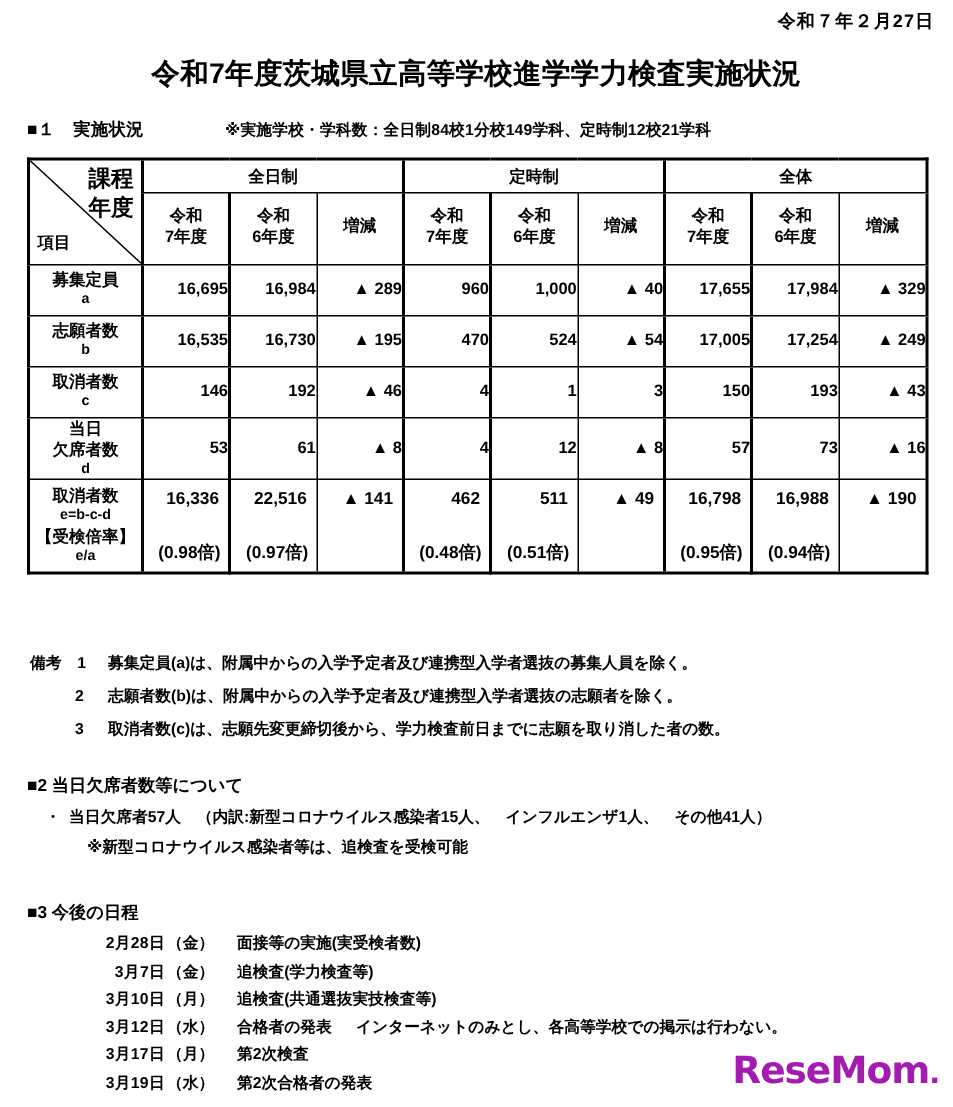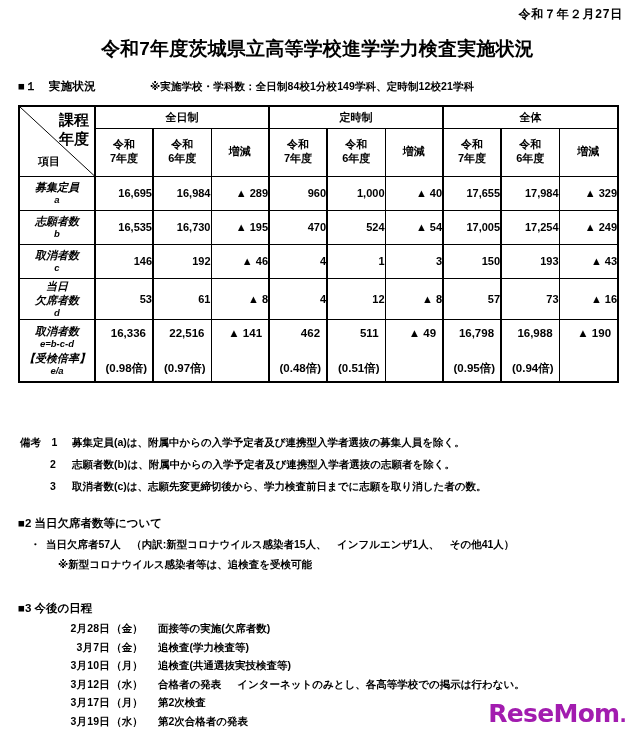--- a/index.html
+++ b/index.html
@@ -70,21 +70,21 @@
   }
   table.stat td, table.stat th {
     border: 1px solid #000;
     font-size: 11px;
     font-weight: bold;
     padding: 0;
     vertical-align: middle;
     box-sizing: border-box;
   }
   .outer-bot { border-bottom: 2px solid #000 !important; }
-  .outer-left { border-left: 2px solid #000 !important; font-style: italic; }
+  .outer-left { border-left: 2px solid #000 !important; }
   .outer-right { border-right: 2px solid #000 !important; }
 
   
   .corner {
     position: relative;
     height: 70px;
     width: 76px;
     border-left: 2px solid #000 !important;
     border-top: 2px solid #000 !important;
   }
@@ -99,21 +99,21 @@
     top: 4px;
     right: 5px;
     line-height: 1.25;
     text-align: center;
     font-size: 15px;
     font-weight: bold;
   }
   .corner .c-bot {
     position: absolute;
     bottom: 7px;
-    left: 18px;
+    left: 5px;
     font-size: 11px;
     font-weight: bold;
     text-align: center;
   }
 
   .grp-head {
     text-align: center;
     height: 22px;
     font-size: 11.5px;
     border-top: 2px solid #000 !important;
@@ -483,21 +483,21 @@
   <div class="bullet">当日欠席者57人　（内訳:新型コロナウイルス感染者15人、　インフルエンザ1人、　その他41人）</div>
   <div class="subnote">※新型コロナウイルス感染者等は、追検査を受検可能</div>
 </div>
 
 <div class="sec3">
   <div class="s-head">■3 今後の日程</div>
 
   <div class="sched-row">
     <span class="d-date">2月28日</span>
     <span class="d-dow">（金）</span>
-    <span class="d-evt">面接等の実施(欠席者数)</span>
+    <span class="d-evt">面接等の実施(実受検者数)</span>
     <span class="d-extra"></span>
   </div>
   <div class="sched-row">
     <span class="d-date">3月7日</span>
     <span class="d-dow">（金）</span>
     <span class="d-evt">追検査(学力検査等)</span>
     <span class="d-extra"></span>
   </div>
   <div class="sched-row">
     <span class="d-date">3月10日</span>

